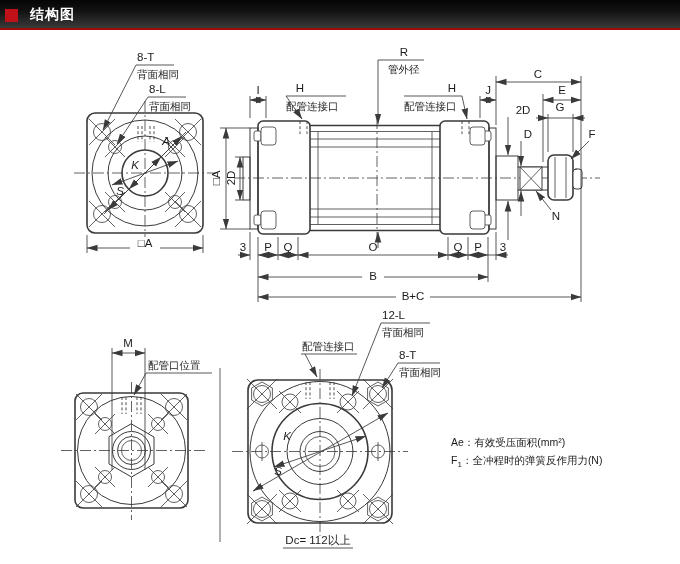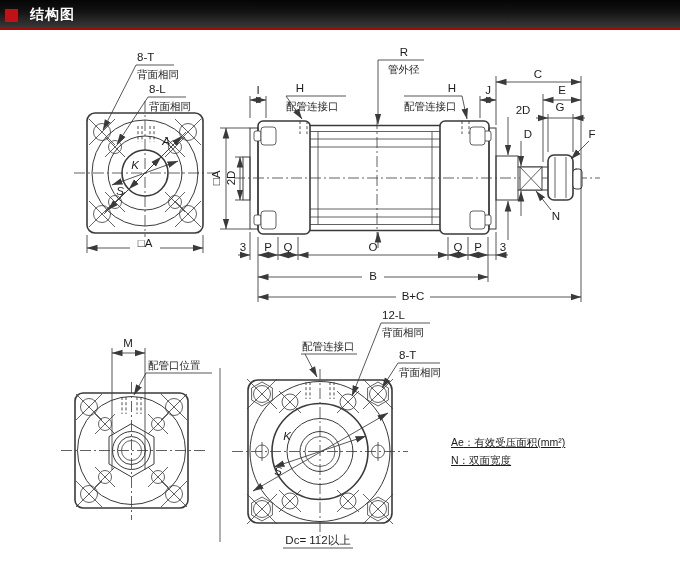--- a/index.html
+++ b/index.html
@@ -17,21 +17,21 @@
   .s08{stroke:#3a3a3a;stroke-width:0.8;fill:none}
   .wf{fill:#fff}
   .cl{stroke:#3a3a3a;stroke-width:0.8;fill:none;stroke-dasharray:11 3 2 3}
   .dsh{stroke:#3a3a3a;stroke-width:0.9;fill:none;stroke-dasharray:3 2.2}
   .dim{stroke:#3a3a3a;stroke-width:0.85;fill:none}
   text{fill:#1c1c1c;font-family:"Liberation Sans","DejaVu Sans",sans-serif;font-size:11.5px}
   .cn{font-size:10.5px}
   .it{font-style:italic}
   .mid{text-anchor:middle}
   .legend{position:absolute;left:451px;top:436px;width:226px;color:#1c1c1c;
-    font-size:10.5px;line-height:12.5px;white-space:nowrap;text-decoration:underline;}
+    font-size:10.5px;line-height:12.5px;white-space:nowrap;}
   .legend sub{font-size:8px;}
 </style>
 </head>
 <body>
 
 <div class="page">
 
   <div class="hdr">
     <div class="sq"></div>
     <div class="ttl">结构图</div>
@@ -394,16 +394,16 @@
       <text x="399" y="329">8-T</text>
       <text class="cn" x="399" y="346">背面相同</text>
 
       <text class="mid" x="318" y="514">Dc= 112以上</text>
       <line class="dim" x1="283" y1="518" x2="353" y2="518"></line>
     </g>
   </svg>
 
   <div class="legend">
     <div><span>Ae</span><sub></sub><span>：有效受压面积(mm²)</span></div>
-    <div><span>N</span><sub></sub><span>：双面宽度</span></div>
+    <div><span>F</span><sub>1</sub><span>：全冲程时的弹簧反作用力(N)</span></div>
   </div>
 
 </div>
 
 </body></html>

